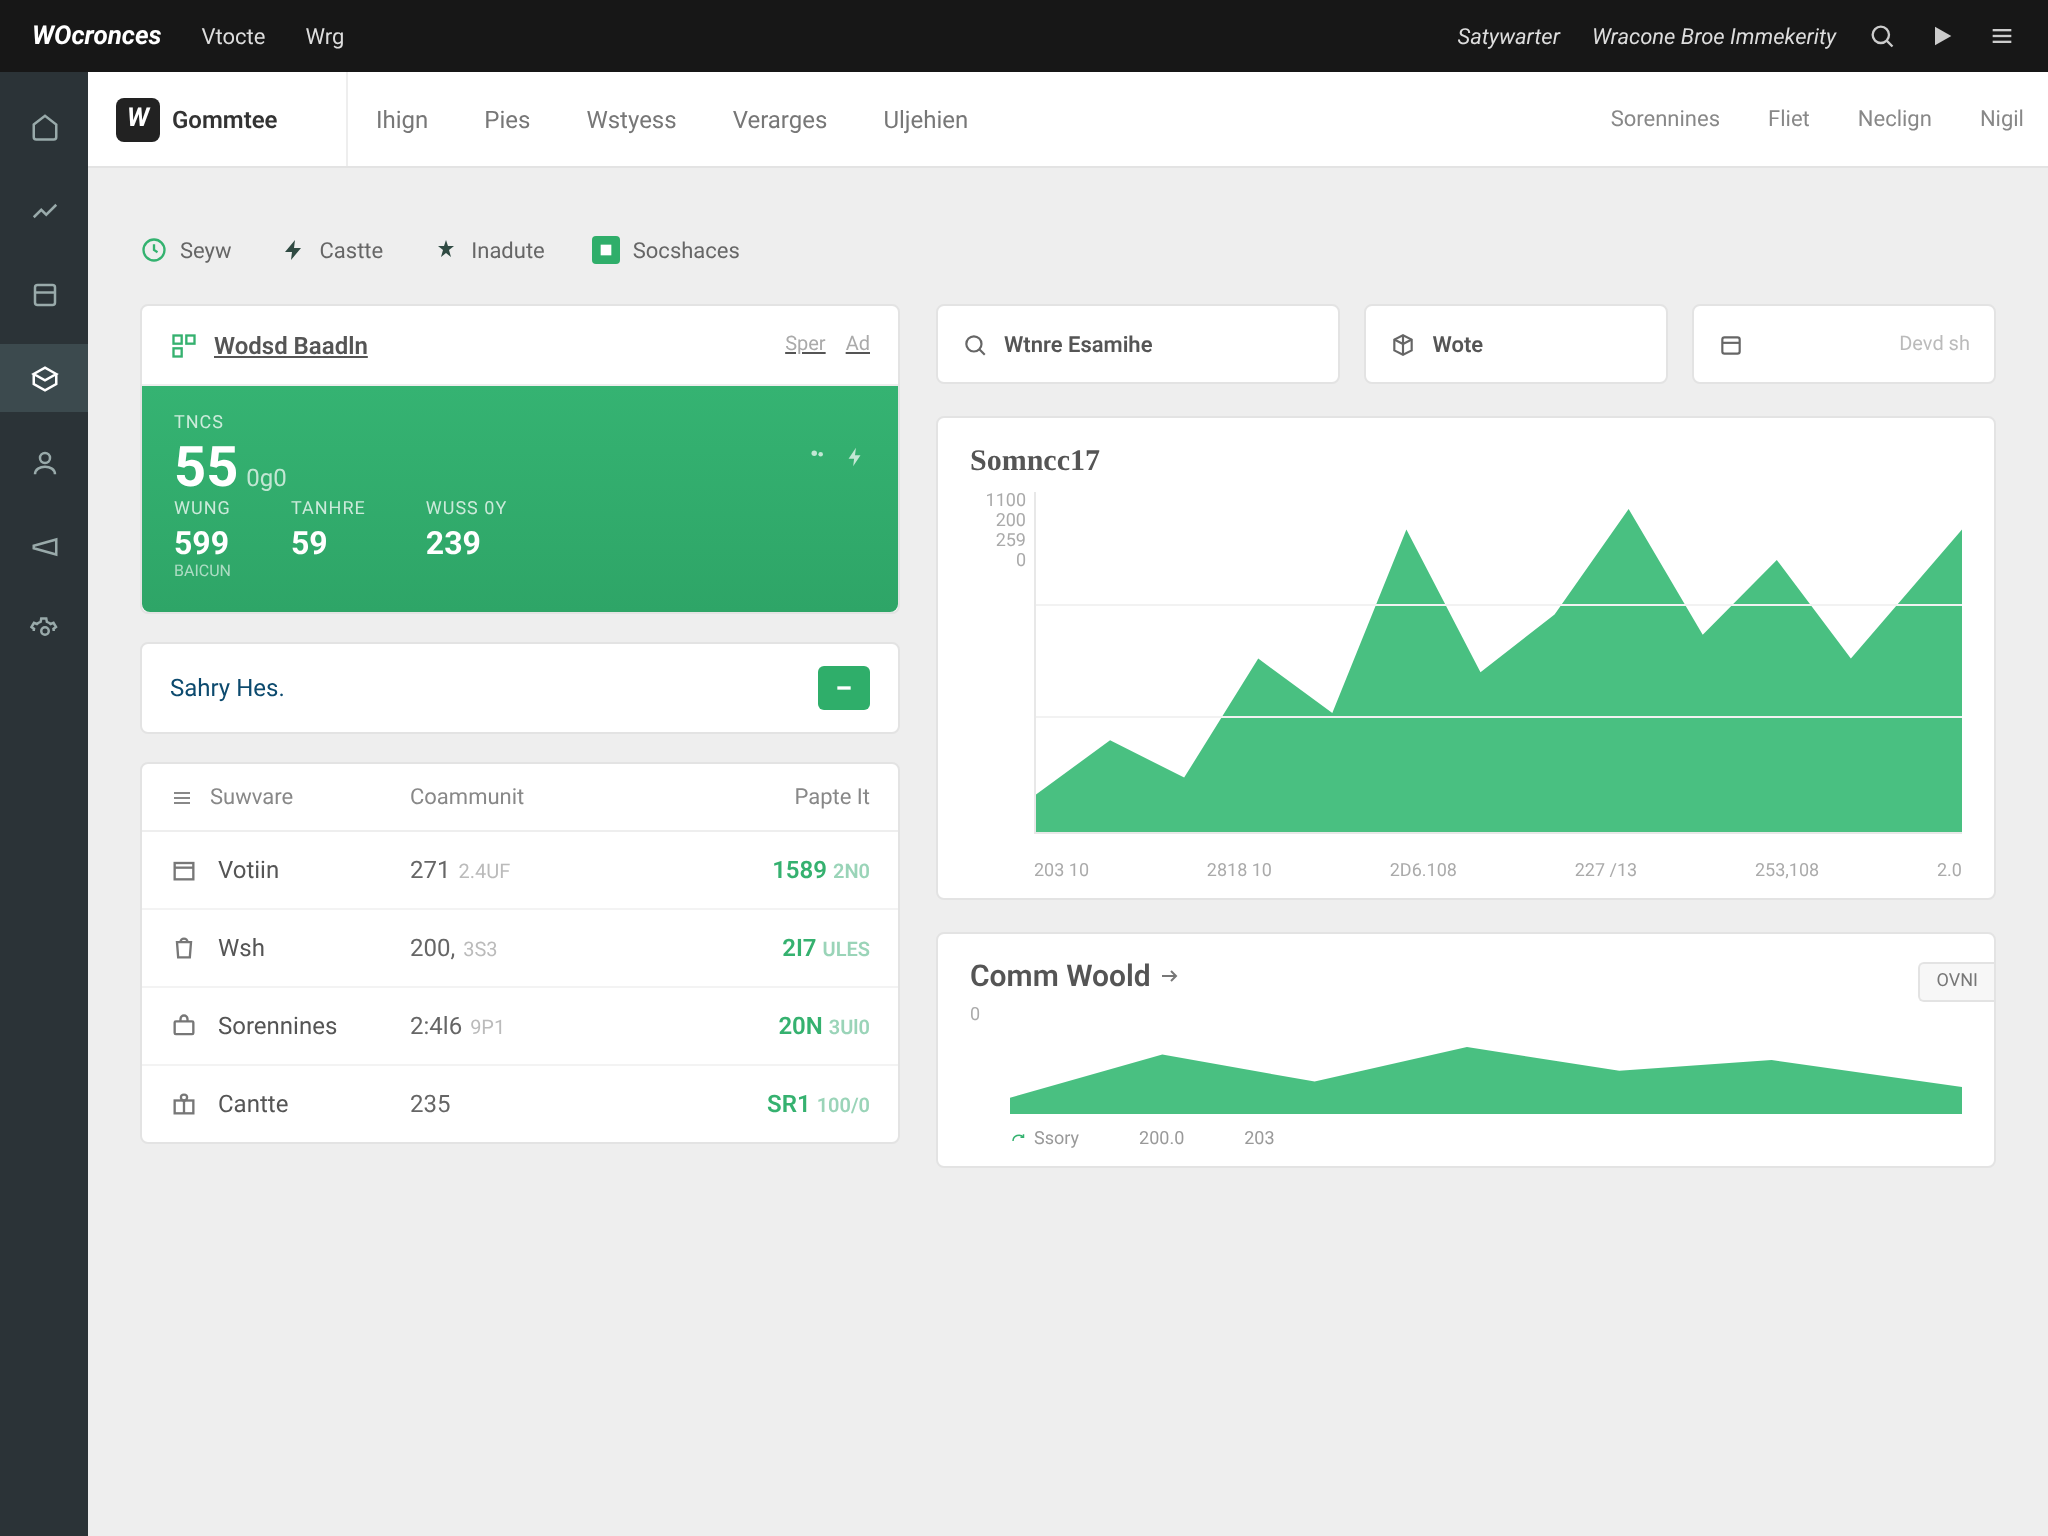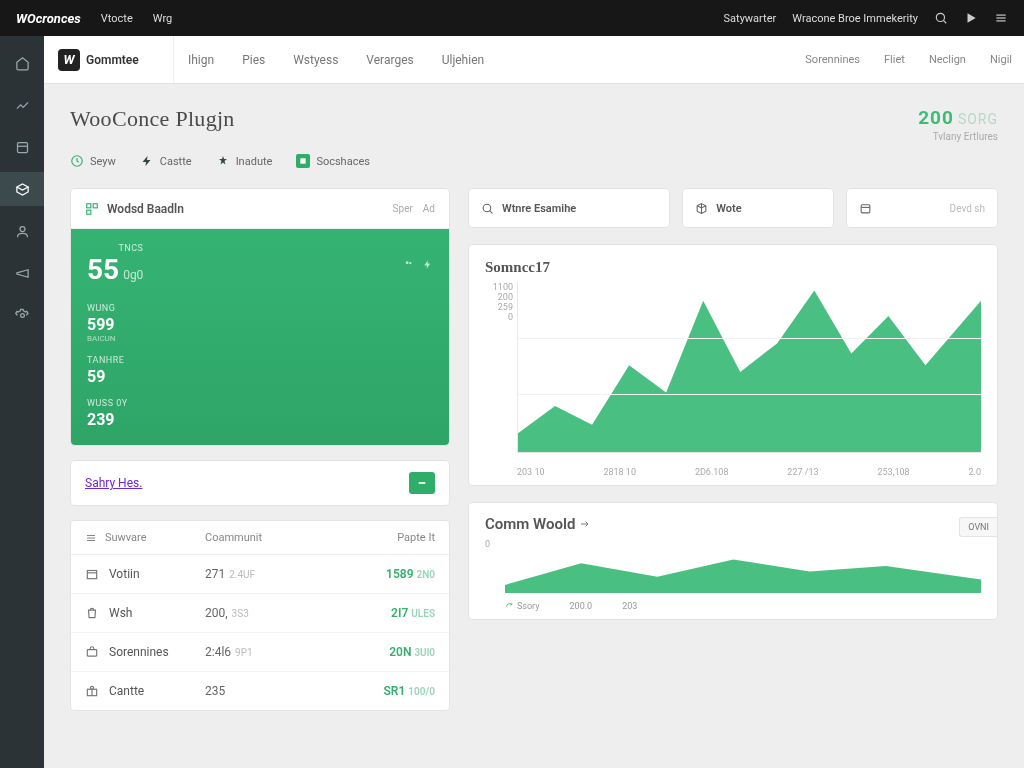--- a/index.html
+++ b/index.html
@@ -2,21 +2,21 @@
 <html><head>
 <meta charset="utf-8">
 <style>
 * { margin: 0; padding: 0; box-sizing: border-box; font-family: -apple-system, BlinkMacSystemFont, "Segoe UI", Roboto, Arial, sans-serif; }
 body { background: #f0f0f0; width: 1024px; height: 768px; overflow: hidden; }
 
 .topbar { background: #171717; height: 36px; display: flex; align-items: center; color: #ddd; font-size: 11px; padding: 0 16px; gap: 20px; }
 .topbar .brand { font-weight: bold; font-style: italic; font-size: 13px; color: #fff; }
 .topbar .tnav { display: flex; gap: 20px; }
 .topbar .spacer { flex: 1; }
-.topbar .right { display: flex; gap: 16px; align-items: center; }
+.topbar .right { display: flex; gap: 16px; align-items: center; font-style: italic; }
 .topbar .ico { width: 14px; height: 14px; color: #ccc; }
 
 .shell { display: flex; height: calc(100% - 36px); }
 
 .sidebar { width: 44px; background: #2b3337; display: flex; flex-direction: column; padding-top: 10px; gap: 8px; align-items: center; }
 .sidebar .sitem { width: 44px; height: 34px; display: flex; align-items: center; justify-content: center; color: #9aa; cursor: pointer; }
 .sidebar .sitem.active { background: #3c4a4e; color: #fff; }
 .sidebar .sitem svg { width: 15px; height: 15px; }
 
 .main { flex: 1; background: #eeeeee; overflow: hidden; position: relative; }
@@ -44,36 +44,36 @@
 .chip.dark .dot { color: #2f4a42; }
 .chip.fill .dot { background: #2fae6a; border-radius: 2px; }
 .chip.fill .dot svg { color: #fff; width: 8px; height: 8px; }
 
 .grid { display: flex; gap: 18px; }
 
 .col-l { width: 380px; display: flex; flex-direction: column; gap: 14px; }
 .col-r { flex: 1; display: flex; flex-direction: column; gap: 16px; }
 
 .card { background: #fff; border: 1px solid #e3e3e3; border-radius: 4px; }
-.card-h { height: 40px; display: flex; align-items: center; padding: 0 14px; gap: 8px; border-bottom: 1px solid #eee; font-size: 12px; font-weight: 600; color: #555; }
+.card-h { height: 40px; display: flex; align-items: center; padding: 0 14px; gap: 8px; border-bottom: 1px solid #eee; font-size: 12px; font-weight: 600; color: #555; text-decoration: underline; }
 .card-h .push { margin-left: auto; display: flex; gap: 10px; color: #aaa; font-weight: 400; font-size: 10px; }
 .card-h .hico { color: #35b16f; width: 14px; height: 14px; }
 
 .statblock { background: linear-gradient(180deg, #35b372 0%, #2ea567 100%); color: #fff; padding: 14px 16px 16px; border-radius: 0 0 4px 4px; }
-.statblock .toprow { display: flex; align-items: center; justify-content: space-between; margin-bottom: 17px; text-align: right; }
+.statblock .toprow { display: flex; align-items: center; justify-content: space-between; margin-bottom: 0; }
 .statblock .big55 { font-size: 28px; font-weight: 700; display: flex; align-items: baseline; gap: 4px; }
 .statblock .big55 .sup { font-size: 12px; opacity: 0.7; font-weight: 400; }
 .statblock .lbl { font-size: 9px; opacity: 0.75; text-transform: uppercase; letter-spacing: 0.5px; }
-.statblock .row3 { display: flex; gap: 12px; flex-direction: column; }
+.statblock .row3 { display: flex; gap: 30px; }
 .statblock .cell .val { font-size: 16px; font-weight: 700; margin-top: 2px; }
 .statblock .cell .sublbl { font-size: 8px; opacity: 0.6; }
 .statblock .minis { display: flex; gap: 8px; color: rgba(255,255,255,0.7); }
 .statblock .minis svg { width: 11px; height: 11px; }
 
-.slimcard { height: 46px; display: flex; align-items: center; padding: 0 14px; justify-content: space-between; font-size: 12px; color: #6d28d9; text-decoration: underline; }
+.slimcard { height: 46px; display: flex; align-items: center; padding: 0 14px; justify-content: space-between; font-size: 12px; color: #0c4a6e; }
 .slimcard .btn { width: 26px; height: 22px; background: #2fae6a; border-radius: 3px; display: flex; align-items: center; justify-content: center; }
 
 .table .thead { display: flex; padding: 10px 14px; font-size: 11px; color: #888; border-bottom: 1px solid #eee; align-items: center; }
 .table .thead .c1 { width: 120px; display: flex; gap: 8px; align-items: center; }
 .table .thead .c2 { width: 120px; }
 .table .thead .c3 { flex: 1; text-align: right; }
 .table .trow { display: flex; padding: 12px 14px; font-size: 12px; border-bottom: 1px solid #f3f3f3; align-items: center; }
 .table .trow:last-child { border-bottom: none; }
 .table .trow .c1 { width: 120px; display: flex; gap: 10px; align-items: center; color: #555; }
 .table .trow .c1 svg { color: #777; width: 14px; height: 14px; }
@@ -191,27 +191,20 @@
       <div class="tab">Verarges</div>
       <div class="tab">Uljehien</div>
       <div class="spacer"></div>
       <div class="rtab">Sorennines</div>
       <div class="rtab">Fliet</div>
       <div class="rtab">Neclign</div>
       <div class="rtab">Nigil</div>
     </div>
 
     <div class="content">
-      <div class="page-head">
-        <h1 class="page-title">WooConce Plugjn</h1>
-        <div class="page-side">
-          <div class="big"><span>200</span><span class="lite">SORG</span></div>
-          <div class="sub">Tvlany Ertlures</div>
-        </div>
-      </div>
 
       <div class="chips">
         <div class="chip green">
             <span class="dot">
               <svg viewBox="0 0 24 24" fill="none" stroke="currentColor" stroke-width="2" width="14" height="14">
                 <circle cx="12" cy="12" r="9"></circle>
                 <polyline points="12 7 12 12 15 14"></polyline>
               </svg>
             </span>
             <span>Seyw</span>

